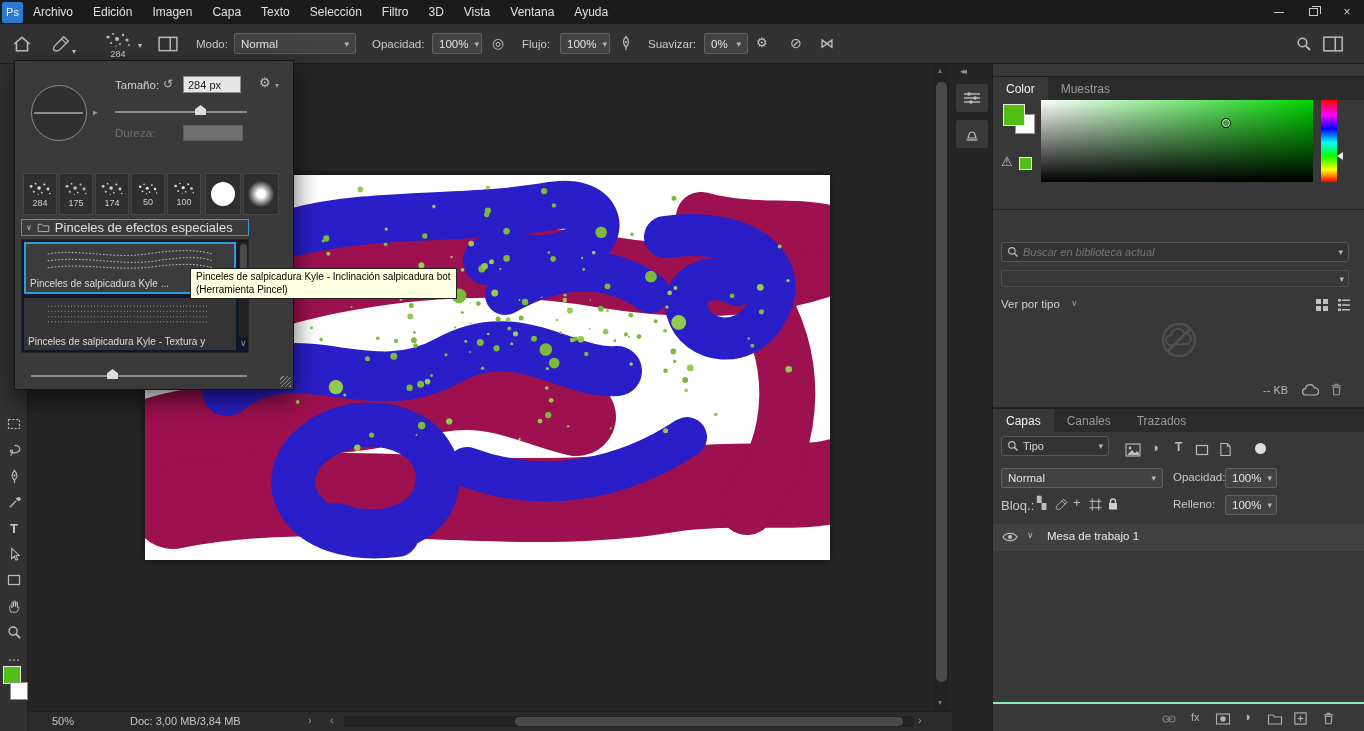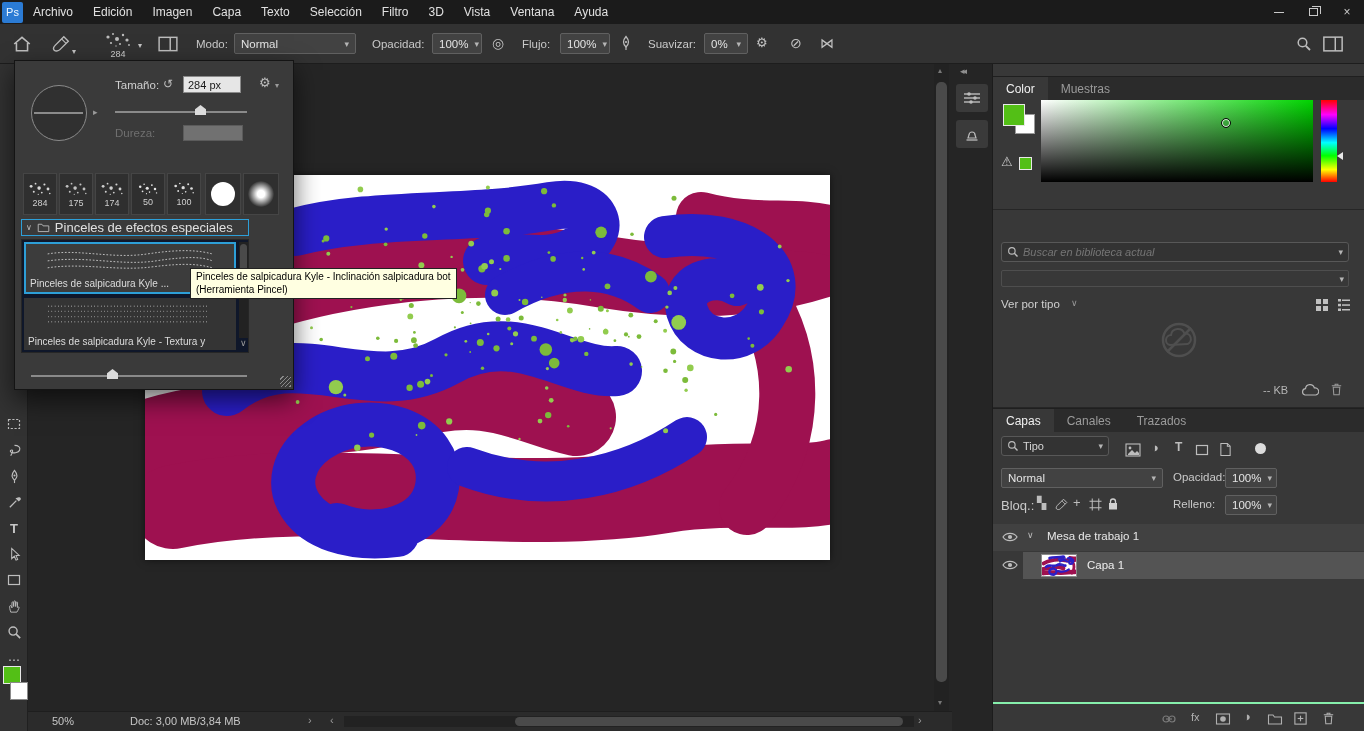--- a/index.html
+++ b/index.html
@@ -672,34 +672,20 @@
 
       <div class="abs" style="left:0;top:92px;width:372px;height:27px;background:#414141">
         <span class="eyecell" style="left:9px;top:7px">
             <svg class="sicon" width="16" height="12">
               <use href="#i-eye"></use>
             </svg>
           </span>
         <span class="abs" style="left:34px;top:6px;font-size:9px;color:#bbb">∨</span>
         <span class="abs" style="left:54px;top:6px;font-size:11.5px;font-weight:normal;color:#e8e8e8">Mesa de trabajo 1</span>
       </div>
-      <div class="abs" style="left:0;top:120px;width:372px;height:27px">
-        <div class="abs" style="left:30px;top:0;width:342px;height:27px;background:#545454"></div>
-        <span class="eyecell" style="left:9px;top:7px">
-            <svg class="sicon" width="16" height="12">
-              <use href="#i-eye"></use>
-            </svg>
-          </span>
-        <div class="abs" style="left:48px;top:2px;width:36px;height:23px;border:1px solid #8a8a8a;background:#fff">
-          <svg width="34" height="21" viewBox="0 0 685 385" preserveAspectRatio="none">
-              <use href="#artwork"></use>
-            </svg>
-        </div>
-        <span class="abs" style="left:94px;top:7px;font-size:11.5px;color:#eeeeee">Capa 1</span>
-      </div>
 
       <div class="abs" style="left:0;top:270px;width:372px;height:29px;border-top:2px solid #86efac">
         <svg class="sicon abs" style="left:168px;top:7px;color:#7a7a7a" width="16" height="16">
             <use href="#i-link"></use>
           </svg>
         <span class="abs" style="left:198px;top:7px;font-size:11px;color:#b0b0b0">fx</span>
         <svg class="sicon abs" style="left:222px;top:7px;color:#b0b0b0" width="16" height="16">
             <use href="#i-mask"></use>
           </svg>
         <span class="abs" style="left:250px;top:5px;font-size:13px;color:#b0b0b0">◑</span>

